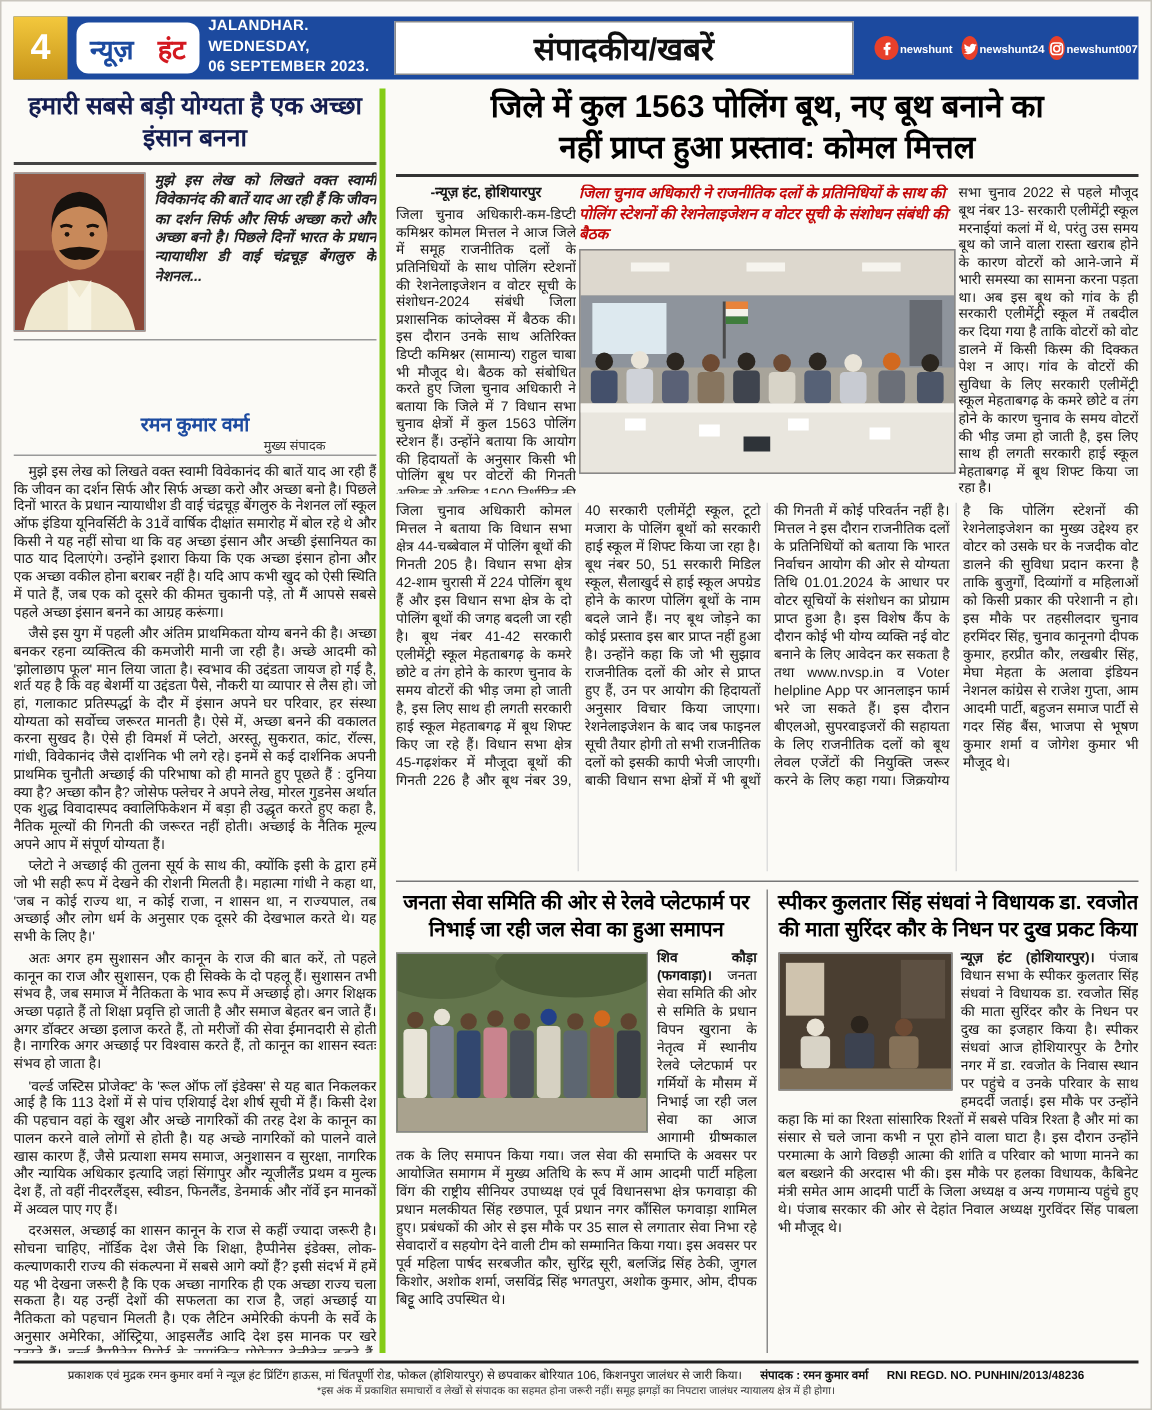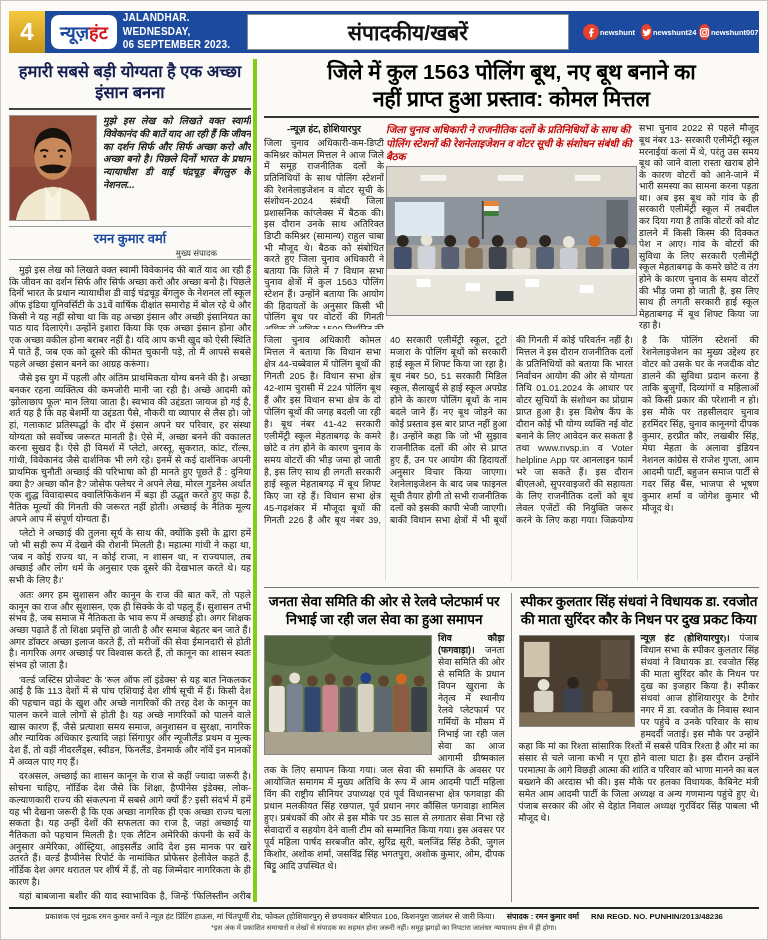--- a/index.html
+++ b/index.html
@@ -6,21 +6,21 @@
   html,body{background:#e9e7e1;}
   body{font-family:"Liberation Sans","DejaVu Sans",sans-serif;}
   .page{width:768px;height:940px;margin:0 auto;background:#fbfaf6;border:1px solid #c9c6be;
         padding:10px 8px 6px;display:flex;flex-direction:column;overflow:hidden;}
 
   
   .masthead{height:42px;background:#1c4a9f;display:flex;align-items:stretch;flex:none;}
   .pagenum{width:36px;background:linear-gradient(180deg,#f3c83d,#c8951a);color:#fff;font-size:24px;
            font-weight:bold;display:flex;align-items:center;justify-content:center;}
   .logo{background:#fff;border-radius:8px;margin:4px 6px;padding:0 9px;display:flex;align-items:center;
-        gap:0;font-weight:bold;font-size:18px;flex:none;}
+        gap:16px;font-weight:bold;font-size:18px;flex:none;}
   .logo-blue{color:#1c4a9f}.logo-red{color:#d31920}
   .dateline{color:#fff;font-size:10px;font-weight:bold;display:flex;flex-direction:column;
             justify-content:flex-start;line-height:1.35;width:116px;flex:none;letter-spacing:.2px;}
   .section-box{flex:1;background:#fff;border:1px solid #8a8a8a;margin:3px 8px;display:flex;
                align-items:center;justify-content:center;font-size:21px;font-weight:bold;color:#111;min-width:0;}
   .social{display:flex;gap:4px;align-items:center;padding:0 6px;flex:none;}
   .social-unit{display:flex;flex-direction:row;align-items:center;gap:1px;width:54px;cursor:pointer;}
   .sicon{width:16px;height:16px;border-radius:50%;background:#e8402a;display:flex;align-items:center;
          justify-content:center;}
   .sicon svg{width:11px;height:11px;display:block;}
@@ -31,21 +31,21 @@
 
   
   .editorial{width:248px;flex:none;padding-right:2px;border-right:4px solid #84cc16;display:flex;
              flex-direction:column;overflow:hidden;}
   .ed-headline{font-size:16.5px;font-weight:bold;color:#141d50;text-align:center;line-height:1.3;padding:2px 0 4px;}
   .ed-rule{border-top:2px solid #444;margin-bottom:5px;}
   .ed-top{display:flex;gap:6px;margin-bottom:5px;flex:none;}
   .ed-photo{width:88px;height:106px;flex:none;border:1px solid #999;background:#8a4636;}
   .ed-intro{flex:1;font-size:9.6px;font-style:italic;font-weight:bold;line-height:1.34;text-align:justify;color:#222;overflow:hidden;}
   .ed-author{border-top:1px solid #999;border-bottom:1px solid #999;text-align:center;padding:2px 0 1px;margin-bottom:5px;flex:none;}
-  .ed-author-name{color:#1c4a9f;font-weight:bold;font-size:13px;display:block;}
+  .ed-author-name{color:#1c4a9f;font-weight:bold;font-size:13px;display:block;margin-top:44px;}
   .ed-author-title{display:block;font-size:8.5px;color:#333;text-align:right;padding-right:34px;}
   .ed-body{font-size:9.3px;line-height:1.26;text-align:justify;color:#161616;overflow:hidden;flex:1;}
   .ed-body p{margin-bottom:3px;text-indent:10px;}
 
   
   .main-area{flex:1;padding-left:7px;display:flex;flex-direction:column;min-width:0;}
   .lead-headline{text-align:center;font-weight:bold;font-size:21px;line-height:1.27;color:#000;
                  padding-bottom:4px;border-bottom:2px solid #333;flex:none;}
   .lead-top{display:flex;gap:2px;margin-top:5px;height:206px;overflow:hidden;flex:none;}
   .lead-col{width:120px;flex:none;font-size:9.2px;line-height:1.26;text-align:justify;color:#161616;overflow:hidden;}
@@ -53,21 +53,21 @@
   .photo-wrap{flex:1;display:flex;flex-direction:column;min-width:0;align-items:flex-end;}
   .caption-red{color:#c40a0a;font-size:10.2px;font-weight:bold;font-style:italic;line-height:1.3;margin-bottom:3px;}
   .lead-photo{width:100%;height:150px;border:1px solid #888;background:#a8a49a;}
   .lead-flow{margin-top:6px;column-count:4;column-gap:9px;column-rule:1px solid #ddd;font-size:9.2px;
              line-height:1.3;text-align:justify;color:#161616;height:246px;overflow:hidden;flex:none;}
 
   
   .bottom-row{display:flex;margin-top:6px;border-top:1px solid #777;padding-top:5px;flex:1;min-height:0;overflow:hidden;}
   .story{flex:1;min-width:0;overflow:hidden;}
   .story.mid{padding-right:6px;border-right:1px solid #8a8a8a;}
-  .story.right{padding-left:7px;font-family:Liberation Serif, serif;}
+  .story.right{padding-left:7px;}
   .story-headline{font-size:13.5px;font-weight:bold;text-align:center;line-height:1.34;margin-bottom:4px;color:#000;}
   .story-body{font-size:9.2px;line-height:1.3;text-align:justify;color:#161616;}
   .lead-in{font-weight:bold;}
   .float-photo{float:left;margin:2px 6px 3px 0;border:1px solid #888;}
   .mid-photo{width:168px;height:120px;background:#63754c;}
   .right-photo{width:116px;height:92px;background:#4a3e31;}
 
   
   .imprint{flex:none;border-top:2px solid #222;margin-top:5px;padding-top:3px;text-align:center;
            font-size:7.8px;line-height:1.4;color:#111;}

